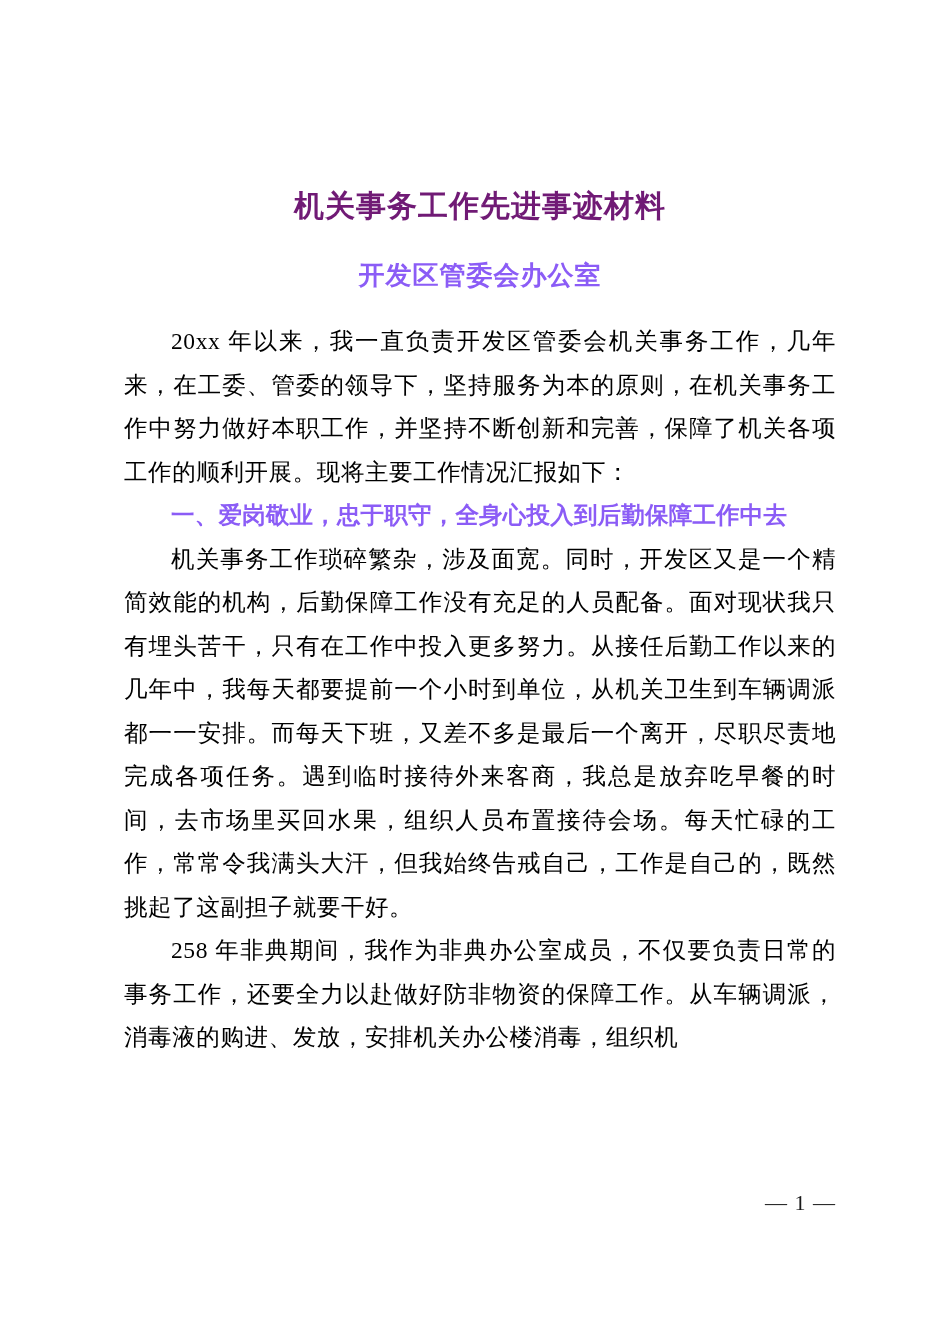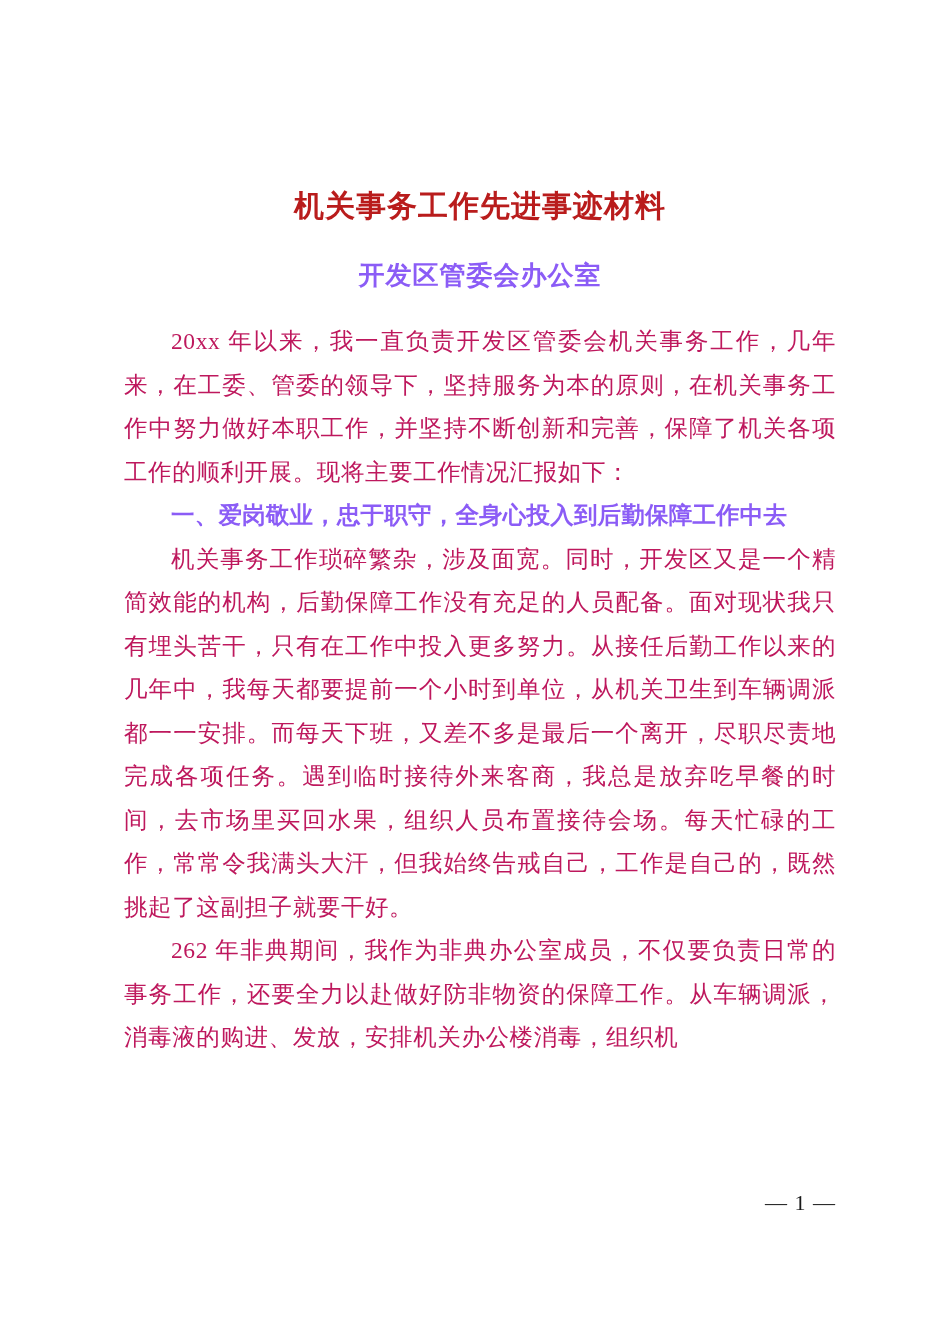--- a/index.html
+++ b/index.html
@@ -25,21 +25,21 @@
     position: absolute;
     left: 124px;
     top: 0;
     width: 712px;
   }
   
   .doc-title {
     margin: 0;
     padding-top: 186px;
     text-align: center;
-    color: #b91c1c;
+    color: #701a75;
     font-family: "Liberation Serif", "DejaVu Serif", serif;
     font-weight: bold;
     font-size: 30px;
     line-height: 40px;
     letter-spacing: 1px;
     white-space: nowrap;
   }
   .doc-subtitle {
     margin: 0;
     padding-top: 32px;
@@ -54,21 +54,21 @@
   }
   
   .body-block {
     padding-top: 26px;
   }
   p.para {
     margin: 0;
     font-family: "Liberation Serif", "DejaVu Serif", serif;
     font-size: 23.5px;
     line-height: 43.5px;
-    color: #be185d;
+    color: #000000;
     text-align: justify;
     text-justify: inter-ideograph;
     text-indent: 2em;
     letter-spacing: 0.6px;
     word-break: break-all;
   }
   p.para + p.para {
     margin-top: 0;
   }
   
@@ -111,20 +111,20 @@
     <h2 class="doc-subtitle">开发区管委会办公室</h2>
 
     <div class="body-block">
 
       <p class="para">20xx 年以来，我一直负责开发区管委会机关事务工作，几年来，在工委、管委的领导下，坚持服务为本的原则，在机关事务工作中努力做好本职工作，并坚持不断创新和完善，保障了机关各项工作的顺利开展。现将主要工作情况汇报如下：</p>
 
       <p class="section-heading">一、爱岗敬业，忠于职守，全身心投入到后勤保障工作中去</p>
 
       <p class="para">机关事务工作琐碎繁杂，涉及面宽。同时，开发区又是一个精简效能的机构，后勤保障工作没有充足的人员配备。面对现状我只有埋头苦干，只有在工作中投入更多努力。从接任后勤工作以来的几年中，我每天都要提前一个小时到单位，从机关卫生到车辆调派都一一安排。而每天下班，又差不多是最后一个离开，尽职尽责地完成各项任务。遇到临时接待外来客商，我总是放弃吃早餐的时间，去市场里买回水果，组织人员布置接待会场。每天忙碌的工作，常常令我满头大汗，但我始终告戒自己，工作是自己的，既然挑起了这副担子就要干好。</p>
 
-      <p class="para">262 年非典期间，我作为非典办公室成员，不仅要负责日常的事务工作，还要全力以赴做好防非物资的保障工作。从车辆调派，消毒液的购进、发放，安排机关办公楼消毒，组织机</p>
+      <p class="para">258 年非典期间，我作为非典办公室成员，不仅要负责日常的事务工作，还要全力以赴做好防非物资的保障工作。从车辆调派，消毒液的购进、发放，安排机关办公楼消毒，组织机</p>
 
     </div>
   </div>
 
   <div class="page-footer">— 1 —</div>
 
 </div>
 
 </body></html>

